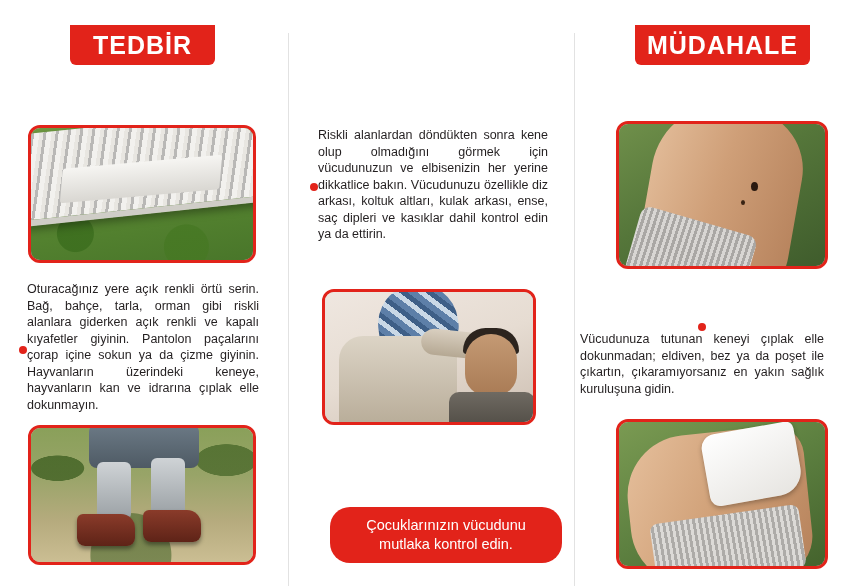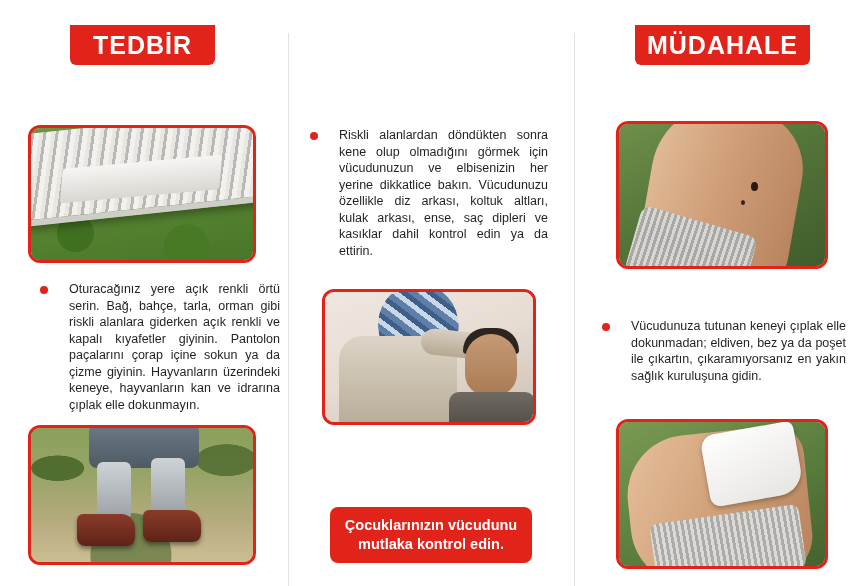--- a/index.html
+++ b/index.html
@@ -261,49 +261,49 @@
     background: linear-gradient(160deg, #ffffff, #e6e4e0);
     border-radius: 14px 8px 24px 10px;
     transform: rotate(-10deg);
     box-shadow: 0 2px 5px rgba(0,0,0,0.3);
   }
 
   
   .textblock {
     position: absolute;
     display: flex;
-    align-items: flex-start;
-    gap: 21px;
+    align-items: center;
+    gap: 0;
   }
   .bullet {
     width: 8px; height: 8px;
     background: #e2231a;
     border-radius: 50%;
     flex: 0 0 8px;
     margin-top: 5px;
   }
   .bodytext {
     font-size: 12.5px;
     line-height: 16.5px;
     color: #231f20;
     text-align: justify;
   }
-  .tb1 { left: 40px; top: 248px; width: 240px; }
+  .tb1 { left: 19px; top: 248px; width: 240px; }
   .tb2 { left: 310px; top: 94px; width: 238px; }
-  .tb3 { left: 602px; top: 285px; width: 244px; }
+  .tb3 { left: 580px; top: 285px; width: 244px; flex-direction: column; }
 
   
   .callout {
     position: absolute;
     left: 330px; top: 474px;
-    width: 202px; height: 56px;
+    width: 232px; height: 56px;
     background: #e2231a;
-    border-radius: 8px;
+    border-radius: 20px;
     color: #ffffff;
-    font-weight: bold;
+    font-weight: normal;
     font-size: 14.5px;
     line-height: 19px;
     display: flex;
     align-items: center;
     justify-content: center;
     text-align: center;
     padding: 0 10px;
     box-sizing: border-box;
   }
 </style>

